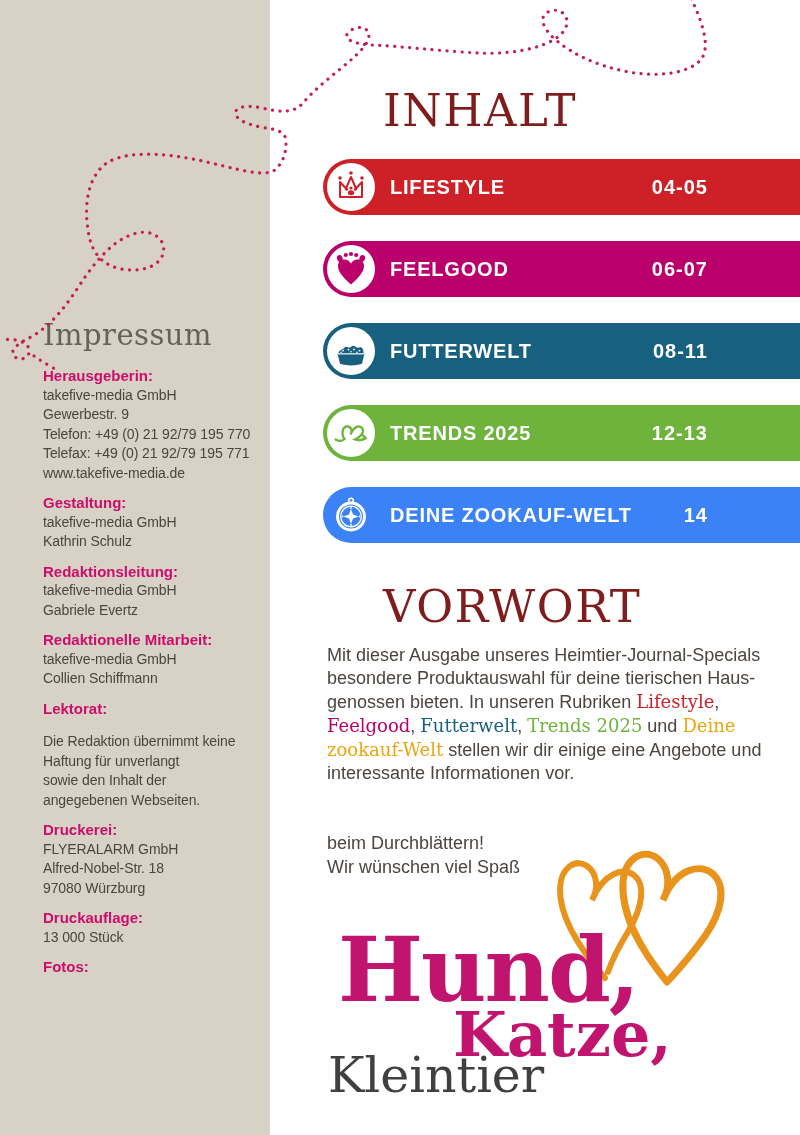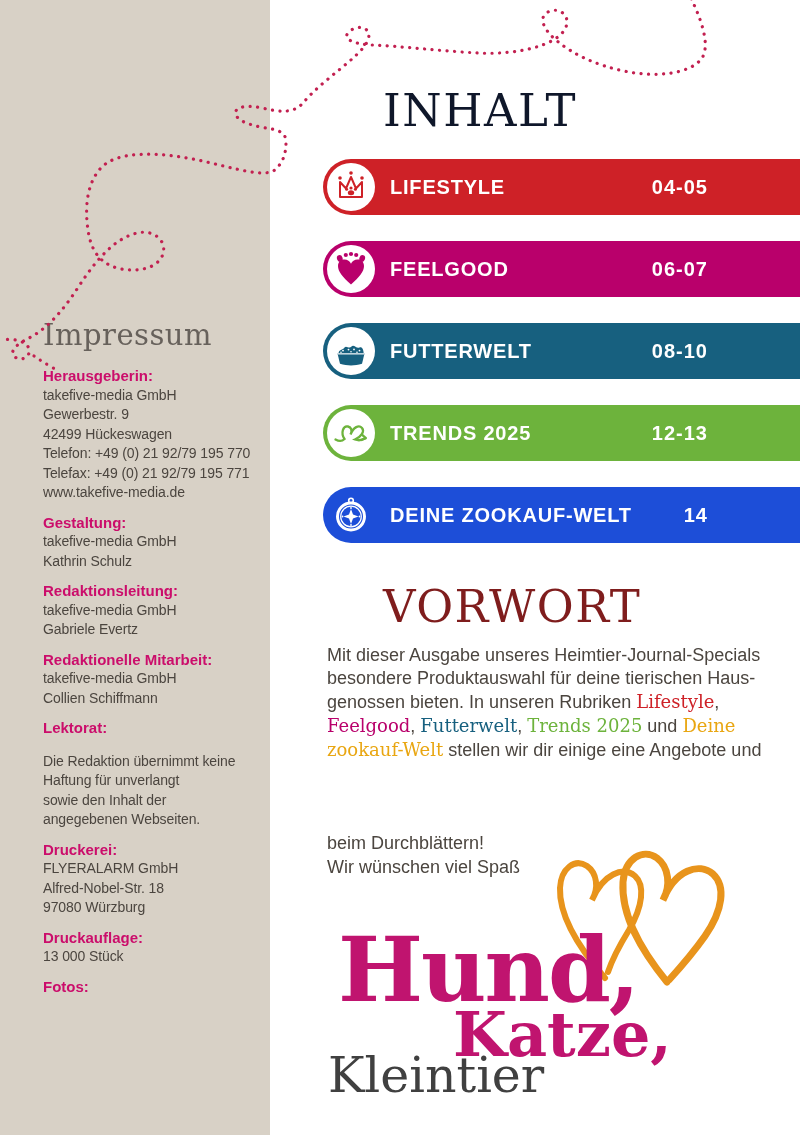--- a/index.html
+++ b/index.html
@@ -48,21 +48,20 @@
 
 <div class="page">
 
   <aside class="sidebar" style="background: rgb(216, 209, 198);">
     <h2>Impressum</h2>
     <div id="impressum-sections">
         <div class="imp-section">
           <div class="imp-label">Herausgeberin:</div>
           <div class="imp-line">takefive-media GmbH</div>
           <div class="imp-line">Gewerbestr. 9</div>
-          <div class="imp-line">42499 Hückeswagen</div>
           <div class="imp-line">Telefon: +49 (0) 21 92/79 195 770</div>
           <div class="imp-line">Telefax: +49 (0) 21 92/79 195 771</div>
           <div class="imp-line">www.takefive-media.de</div>
         </div>
         <div class="imp-section">
           <div class="imp-label">Gestaltung:</div>
           <div class="imp-line">takefive-media GmbH</div>
           <div class="imp-line">Kathrin Schulz</div>
         </div>
         <div class="imp-section">
@@ -106,21 +105,21 @@
              C440,51 398,46 372,45 C354,44 340,39 350,31 C360,23 374,29 367,42
              C359,58 322,80 303,103 C293,114 280,112 262,108 C244,104 233,108 236,115
              C239,123 258,127 272,129 C281,131 286,134 286,142 C286,152 284,161 276,169
              C266,179 235,168 198,160 C158,152 116,150 100,169 C86,185 85,210 88,230
              C91,251 100,263 117,268 C136,273 158,269 163,254 C167,241 154,229 137,233
              C116,238 98,257 79,286 C61,314 45,330 29,338 C15,345 9,352 15,357
              C21,362 31,357 29,349 C27,341 13,338 2,340" stroke="#C22050"></path>
     <path id="dots-path-2" fill="none" stroke-width="3.2" stroke-linecap="round" stroke-dasharray="0.1 7.4" d="M34,356 C44,363 52,367 58,371" stroke="#C22050"></path>
   </svg>
 
-  <h1 class="big-title" id="inhalt-title" style="color: #0f172a;">INHALT</h1>
+  <h1 class="big-title" id="inhalt-title" style="color: #7f1d1d;">INHALT</h1>
   <div class="toc" id="toc-list">
       <div class="pill" style="background: rgb(206, 33, 39);">
         <span class="pill-icon"><svg viewBox="0 0 48 48">
             <circle cx="24" cy="24" r="24" fill="#fff"></circle>
     <path d="M13,34 L13,19 L19,25.5 L24,14 L29,25.5 L35,19 L35,34 Z" fill="none" stroke="#CE2127" stroke-width="2" stroke-linejoin="round"></path>
     <circle cx="13" cy="15" r="1.8" fill="#CE2127"></circle>
             <circle cx="24" cy="10" r="1.8" fill="#CE2127"></circle>
             <circle cx="35" cy="15" r="1.8" fill="#CE2127"></circle>
     <ellipse cx="24" cy="29.8" rx="3.2" ry="2.5" fill="#CE2127"></ellipse>
     <circle cx="19.6" cy="26.2" r="1.5" fill="#CE2127"></circle>
@@ -151,32 +150,32 @@
     <line x1="11" y1="26.9" x2="37" y2="26.9" stroke="#fff" stroke-width="1.1"></line>
     <circle cx="16" cy="23.6" r="0.9" fill="#fff"></circle>
             <circle cx="21.5" cy="22.6" r="0.9" fill="#fff"></circle>
     <circle cx="27" cy="22.4" r="0.9" fill="#fff"></circle>
             <circle cx="32.5" cy="23.6" r="0.9" fill="#fff"></circle>
     <circle cx="14" cy="25.2" r="0.8" fill="#fff"></circle>
             <circle cx="24" cy="24.8" r="0.8" fill="#fff"></circle>
             <circle cx="30" cy="25.2" r="0.8" fill="#fff"></circle>
           </svg></span>
         <span class="pill-label">FUTTERWELT</span>
-        <span class="pill-pages">08-10</span>
+        <span class="pill-pages">08-11</span>
       </div>
       <div class="pill" style="background: rgb(109, 179, 60);">
         <span class="pill-icon"><svg viewBox="0 0 48 48">
             <circle cx="24" cy="24" r="24" fill="#fff"></circle>
     <path d="M8.5,30.5 C12,32.5 15,32.5 17.5,30 C13.5,24 16,16.5 21,17.5 C24.5,18.2 25.5,22 23.5,25.5 C26.5,18 32,15.5 35,19 C37.8,22.2 34.5,27.5 28,30.5 C31.5,31.8 35,31.3 38,29.3" fill="none" stroke="#6DB33C" stroke-width="2.3" stroke-linecap="round"></path>
     <path d="M35.2,25.8 L38.9,29.1 L34.4,31" fill="none" stroke="#6DB33C" stroke-width="2.3" stroke-linecap="round" stroke-linejoin="round"></path>
           </svg></span>
         <span class="pill-label">TRENDS 2025</span>
         <span class="pill-pages">12-13</span>
       </div>
-      <div class="pill" style="background: #1d4ed8;">
+      <div class="pill" style="background: #3b82f6;">
         <span class="pill-icon"><svg viewBox="0 0 48 48">
     <circle cx="24" cy="25.5" r="13.5" fill="none" stroke="#fff" stroke-width="3"></circle>
     <circle cx="24" cy="25.5" r="10.3" fill="none" stroke="#fff" stroke-width="1.2"></circle>
     <circle cx="24" cy="9.5" r="2.3" fill="none" stroke="#fff" stroke-width="1.6"></circle>
     <path d="M24,18 L26,23.5 L31.5,25.5 L26,27.5 L24,33 L22,27.5 L16.5,25.5 L22,23.5 Z" fill="#fff"></path>
     <circle cx="24" cy="17" r="0.9" fill="#fff"></circle>
             <circle cx="24" cy="34" r="0.9" fill="#fff"></circle>
     <circle cx="15.5" cy="25.5" r="0.9" fill="#fff"></circle>
             <circle cx="32.5" cy="25.5" r="0.9" fill="#fff"></circle>
           </svg></span>
@@ -185,20 +184,21 @@
       </div>
     </div>
 
   <h1 class="big-title" id="vorwort-title" style="color: #7f1d1d;">VORWORT</h1>
   <div class="vorwort-text" id="vorwort-text">
       <div class="v-line"><span>Mit dieser Ausgabe unseres Heimtier-Journal-Specials</span></div>
       <div class="v-line"><span>besondere Produktauswahl für deine tierischen Haus-</span></div>
       <div class="v-line"><span>genossen bieten. In unseren Rubriken </span><span class="v-accent" style="color: rgb(206, 33, 39);">Lifestyle</span><span>,</span></div>
       <div class="v-line"><span class="v-accent" style="color: rgb(185, 0, 107);">Feelgood</span><span>, </span><span class="v-accent" style="color: rgb(23, 96, 127);">Futterwelt</span><span>, </span><span class="v-accent" style="color: rgb(109, 179, 60);">Trends 2025</span><span> und </span><span class="v-accent" style="color: rgb(233, 166, 17);">Deine</span></div>
       <div class="v-line"><span class="v-accent" style="color: rgb(233, 166, 17);">zookauf-Welt</span><span> stellen wir dir einige eine Angebote und</span></div>
+      <div class="v-line"><span>interessante Informationen vor.</span></div>
     </div>
   <div class="closing" id="closing-text">
       <div class="v-line">beim Durchblättern!</div>
       <div class="v-line">Wir wünschen viel Spaß</div>
     </div>
 
   <svg class="hearts-svg" width="185" height="158" viewBox="0 0 185 158">
     <path class="heart-stroke" fill="none" stroke-width="6" stroke-linecap="round" d="M60,140 C34,110 14,78 15,50 C16,30 30,20 42,28 C52,35 54,50 47,62
              C58,36 78,28 90,38 C100,47 98,68 84,92 C76,105 67,122 63,134" stroke="#E8941C"></path>
     <path class="heart-stroke" fill="none" stroke-width="7" stroke-linecap="round" d="M122,144 C96,112 76,78 78,44 C80,20 98,10 112,20 C124,29 126,48 118,62

